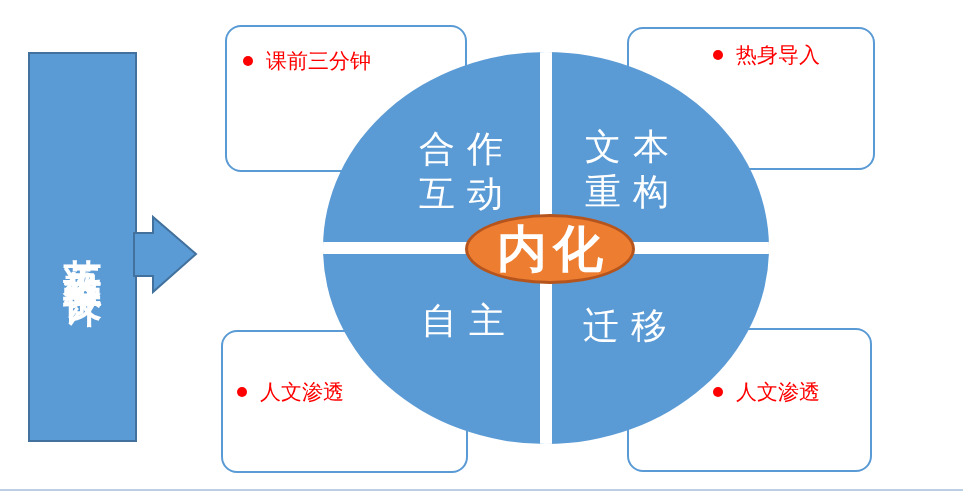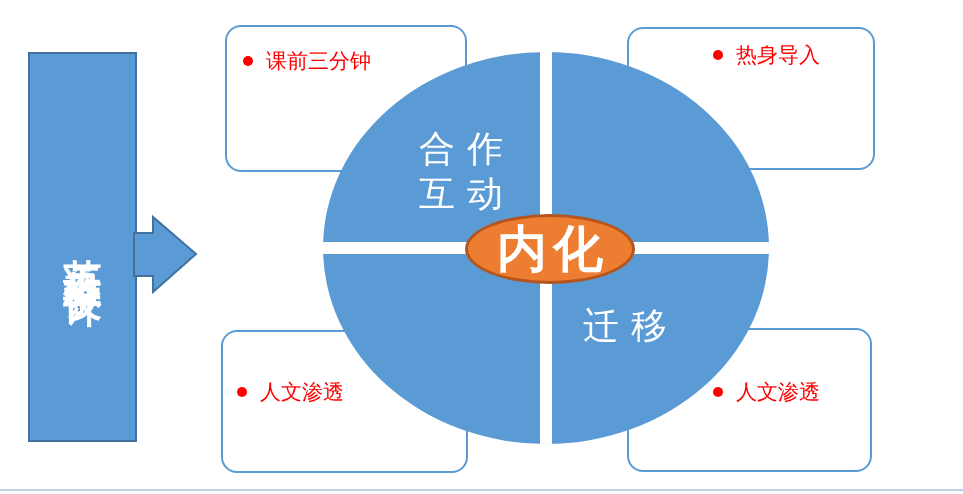--- a/index.html
+++ b/index.html
@@ -99,21 +99,26 @@
   </div>
 
   <div class="circle">
     <div class="gap-v"></div>
     <div class="gap-h"></div>
 
     <div class="quad-label tl">
       <div>合作</div>
       <div>互动</div>
     </div>
+    <div class="quad-label tr">
+      <div>文本</div>
+      <div>重构</div>
+    </div>
     <div class="quad-label bl">
+      <div>自主</div>
     </div>
     <div class="quad-label br">
       <div>迁移</div>
     </div>
 
     <div class="center-ellipse">
       <span class="center-label">内化</span>
     </div>
   </div>
 

